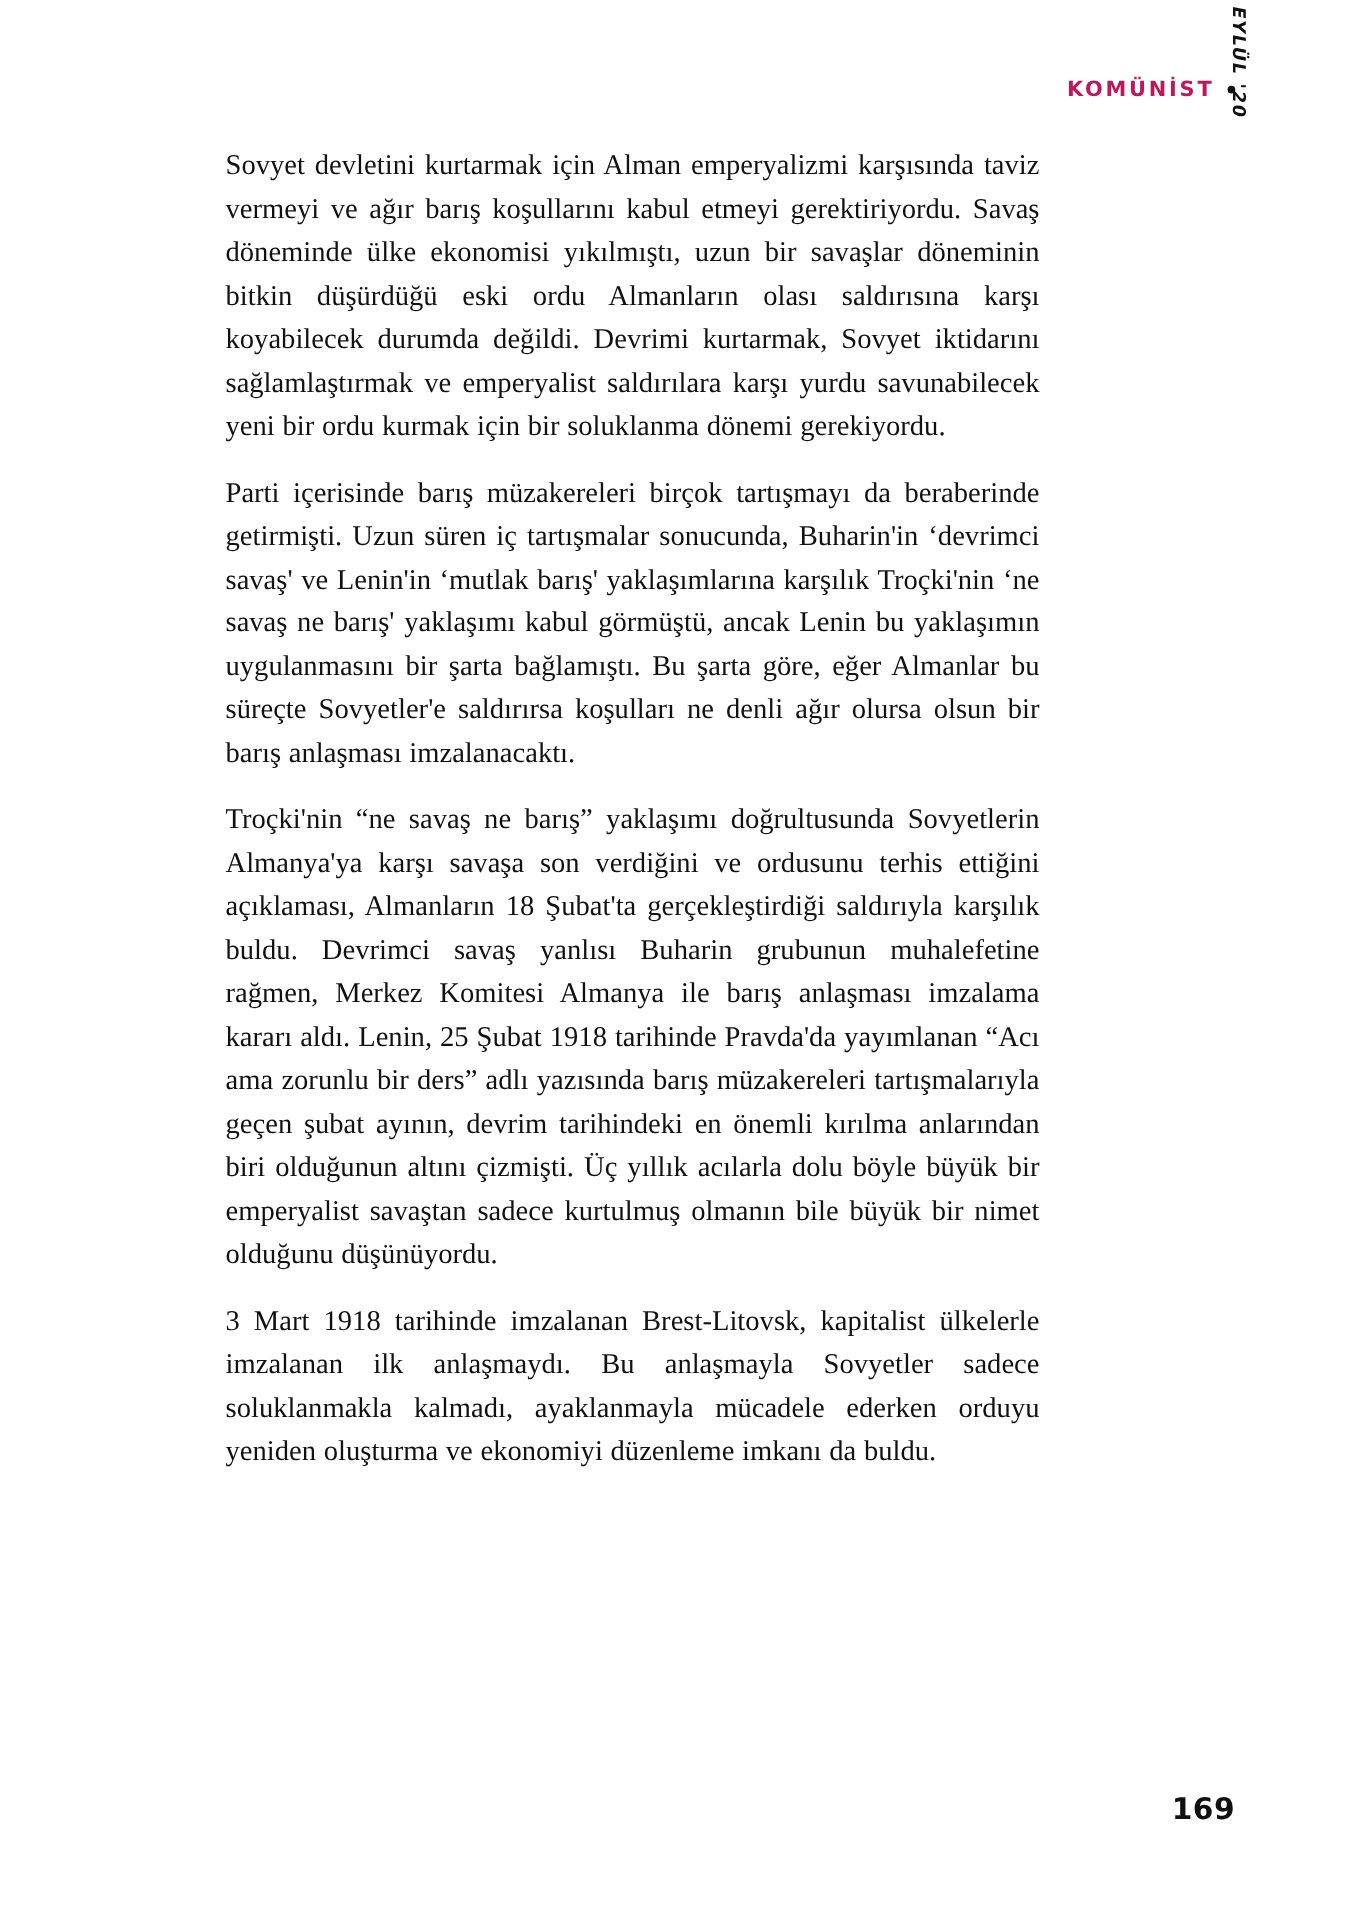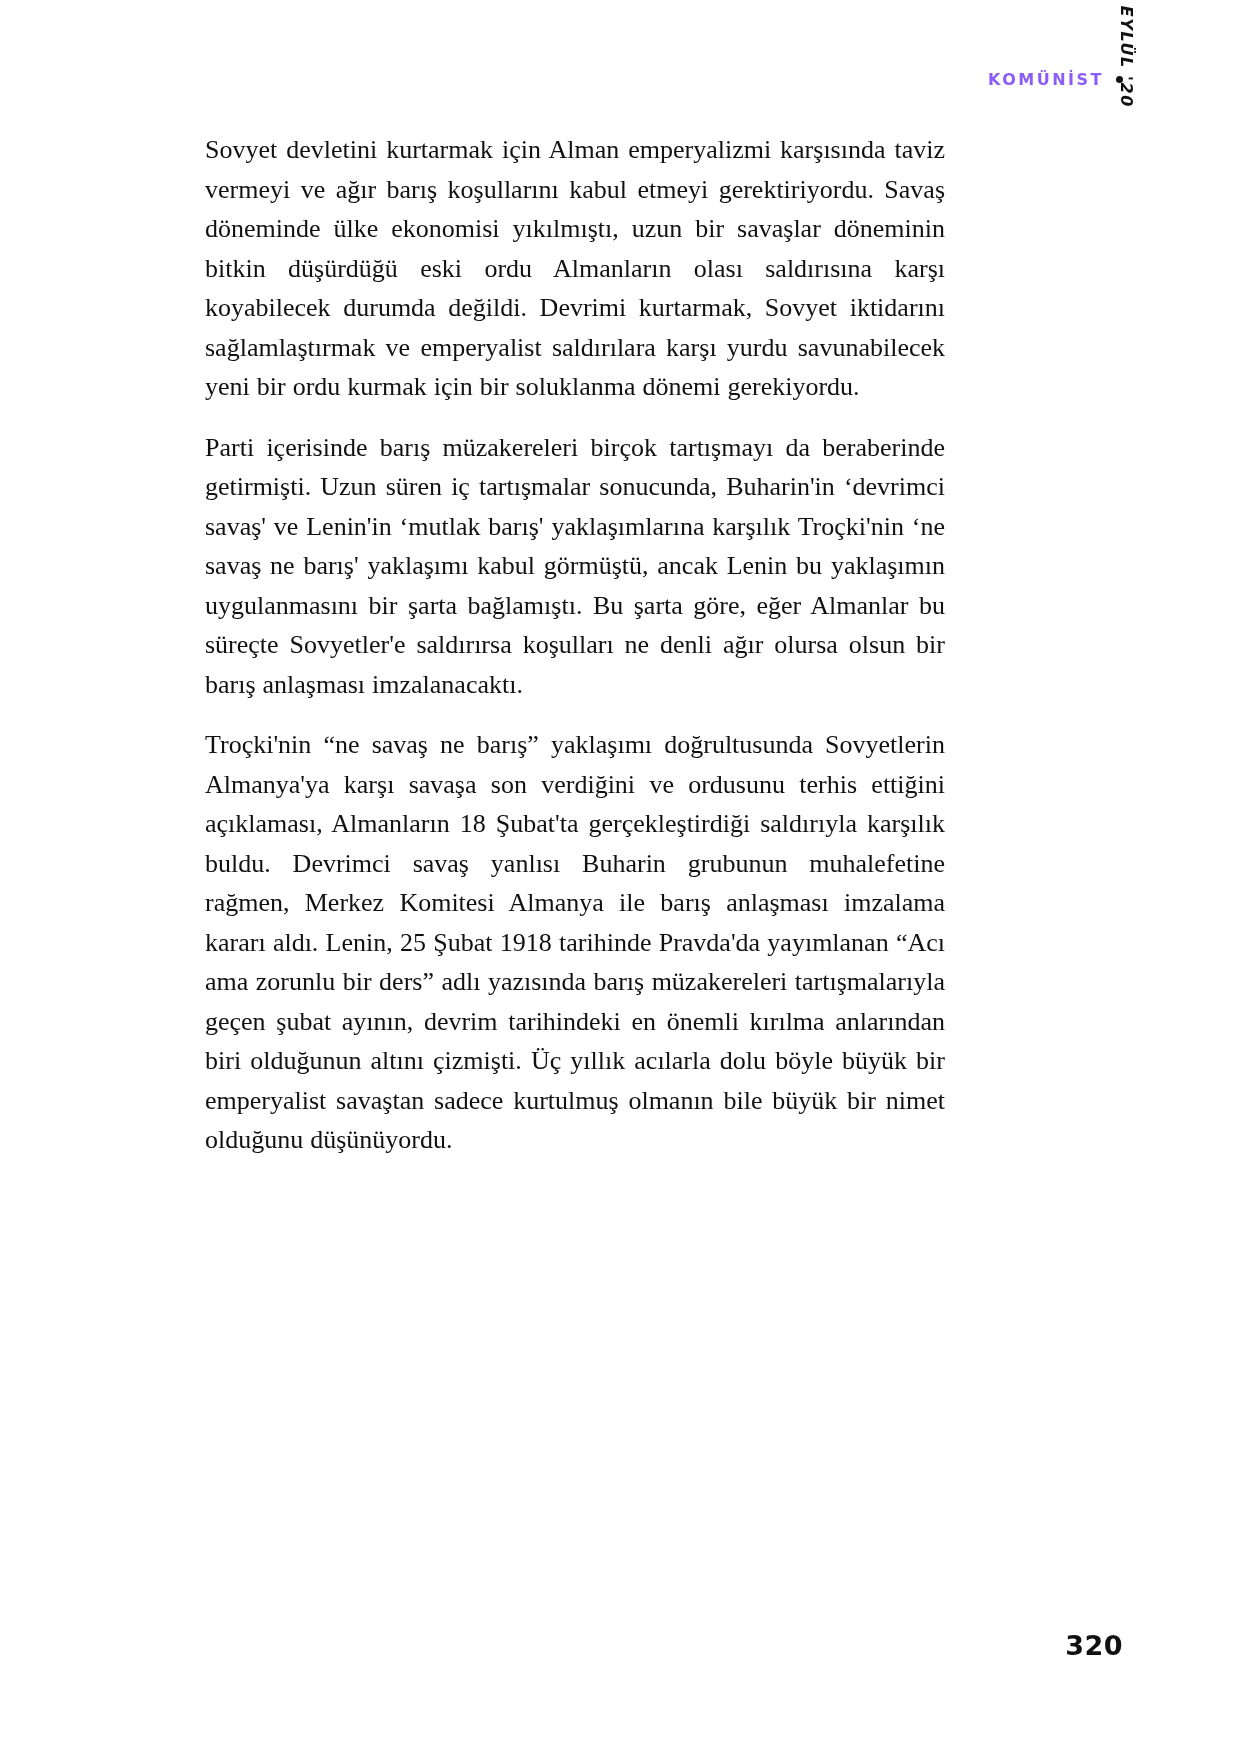--- a/index.html
+++ b/index.html
@@ -21,23 +21,23 @@
     position: absolute;
     top: 70px;
     right: 118px;
     display: flex;
     align-items: center;
     gap: 12px;
   }
   .header-title {
     font-family: "DejaVu Sans", sans-serif;
     font-weight: bold;
-    font-size: 16px;
+    font-size: 19px;
     letter-spacing: 2.5px;
-    color: #8b5cf6;
+    color: #be185d;
   }
   .header-dot {
     width: 7px;
     height: 7px;
     border-radius: 50%;
     background: #111111;
     display: inline-block;
   }
 
   
@@ -95,15 +95,16 @@
   <span class="header-title">KOMÜNİST</span>
   <span class="header-dot"></span>
 </div>
 
 <div class="issue-label">EYLÜL '20</div>
 
 <div class="page-body">
   <p class="para">Sovyet devletini kurtarmak için Alman emperyalizmi karşısında taviz vermeyi ve ağır barış koşullarını kabul etmeyi gerektiriyordu. Savaş döneminde ülke ekonomisi yıkılmıştı, uzun bir savaşlar döneminin bitkin düşürdüğü eski ordu Almanların olası saldırısına karşı koyabilecek durumda değildi. Devrimi kurtarmak, Sovyet iktidarını sağlamlaştırmak ve emperyalist saldırılara karşı yurdu savunabilecek yeni bir ordu kurmak için bir soluklanma dönemi gerekiyordu.</p>
   <p class="para">Parti içerisinde barış müzakereleri birçok tartışmayı da beraberinde getirmişti. Uzun süren iç tartışmalar sonucunda, Buharin'in ‘devrimci savaş' ve Lenin'in ‘mutlak barış' yaklaşımlarına karşılık Troçki'nin ‘ne savaş ne barış' yaklaşımı kabul görmüştü, ancak Lenin bu yaklaşımın uygulanmasını bir şarta bağlamıştı. Bu şarta göre, eğer Almanlar bu süreçte Sovyetler'e saldırırsa koşulları ne denli ağır olursa olsun bir barış anlaşması imzalanacaktı.</p>
   <p class="para">Troçki'nin “ne savaş ne barış” yaklaşımı doğrultusunda Sovyetlerin Almanya'ya karşı savaşa son verdiğini ve ordusunu terhis ettiğini açıklaması, Almanların 18 Şubat'ta gerçekleştirdiği saldırıyla karşılık buldu. Devrimci savaş yanlısı Buharin grubunun muhalefetine rağmen, Merkez Komitesi Almanya ile barış anlaşması imzalama kararı aldı. Lenin, 25 Şubat 1918 tarihinde Pravda'da yayımlanan “Acı ama zorunlu bir ders” adlı yazısında barış müzakereleri tartışmalarıyla geçen şubat ayının, devrim tarihindeki en önemli kırılma anlarından biri olduğunun altını çizmişti. Üç yıllık acılarla dolu böyle büyük bir emperyalist savaştan sadece kurtulmuş olmanın bile büyük bir nimet olduğunu düşünüyordu.</p>
+  <p class="para">3 Mart 1918 tarihinde imzalanan Brest-Litovsk, kapitalist ülkelerle imzalanan ilk anlaşmaydı. Bu anlaşmayla Sovyetler sadece soluklanmakla kalmadı, ayaklanmayla mücadele ederken orduyu yeniden oluşturma ve ekonomiyi düzenleme imkanı da buldu.</p>
 </div>
 
-<div class="folio">320</div>
+<div class="folio">169</div>
 
 </body></html>

